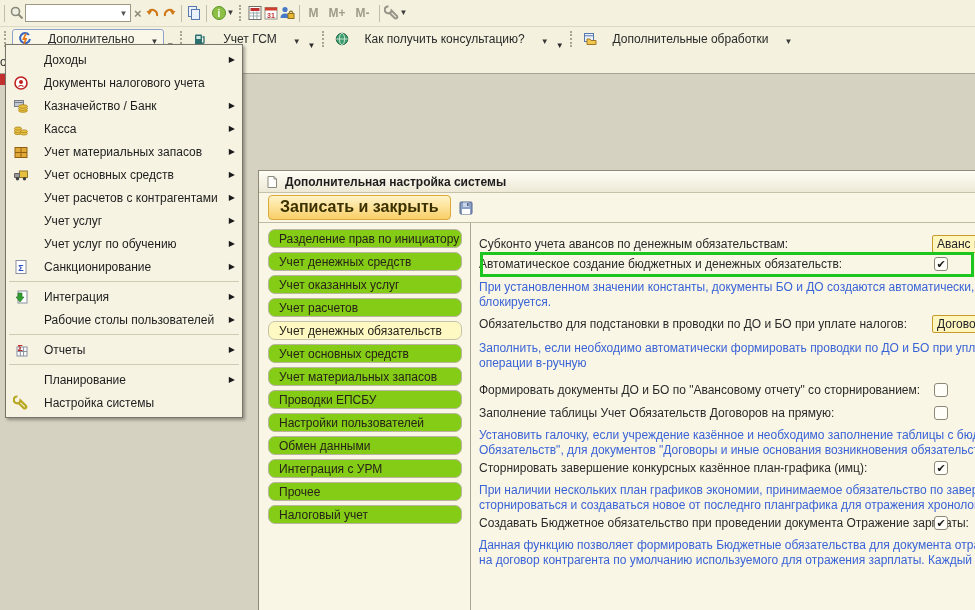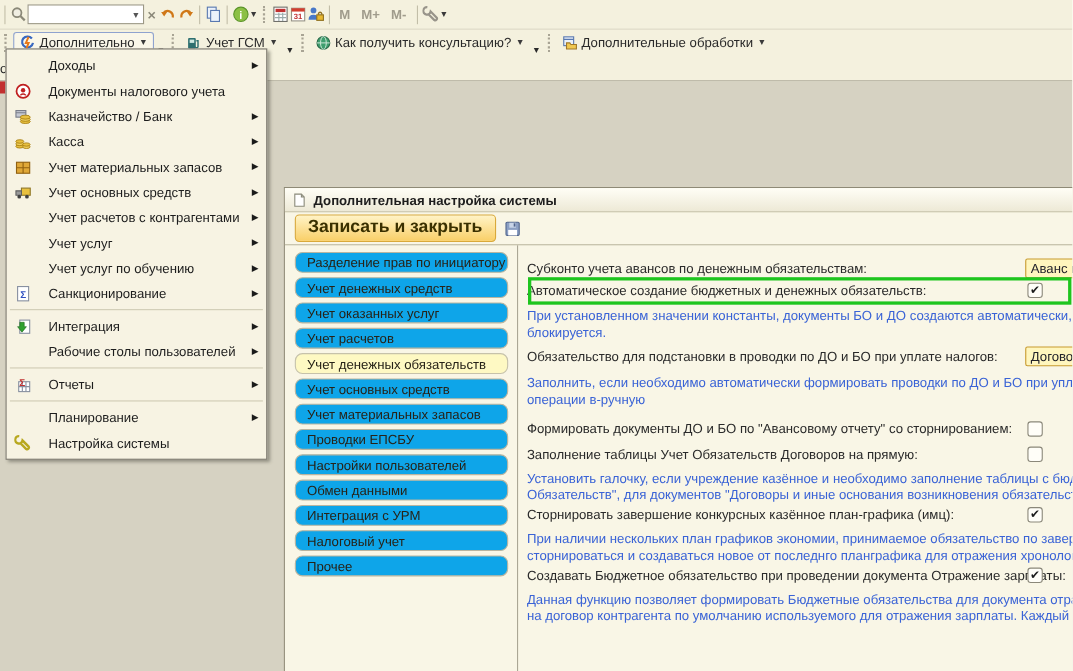--- a/index.html
+++ b/index.html
@@ -7,21 +7,21 @@
   .app { position:relative; width:975px; height:610px; overflow:hidden;
          background:#F4F1DE; font-size:12px; color:#2a2a2a; }
 
   
   .tb { position:absolute; left:0; width:975px; display:flex; align-items:center; }
   .tb1 { top:0; height:27px; border-bottom:1px solid #DDD9C6; }
   .tb2 { top:27px; height:24px; }
   .tb3 { top:51px; height:23px; border-bottom:1px solid #A8A494; }
   .vsep { width:1px; height:17px; background:#C2BEA8; margin:0 4px; }
   .grip { width:4px; height:16px; border-left:2px dotted #A8A494; margin:0 4px; }
-  .tbtn { display:flex; align-items:center; gap:4px; padding:2px 5px; border-radius:3px; }
+  .tbtn { display:flex; align-items:flex-end; gap:16px; padding:2px 5px; border-radius:3px; }
   .tbtn.pressed { border:1px solid #8FA3CF; background:#FAF7E9; }
   .caret { font-size:8px; color:#3a3a3a; line-height:1; }
   .more { font-size:8px; color:#2a2a2a; align-self:flex-end; margin:0 2px 1px 2px; line-height:1; }
   .mem { color:#A09C8C; font-weight:bold; font-size:12px; padding:0 5px; }
   .search-box { width:106px; height:18px; background:#fff; border:1px solid #9C9884;
                 display:flex; align-items:center; }
   .search-box .dd { margin-left:auto; width:13px; text-align:center; color:#555; font-size:8px; }
   .xbtn { color:#8A8878; font-size:13px; font-weight:bold; padding:0 3px; }
   .ico16 { width:16px; height:16px; display:inline-block; flex:none; }
   .ico14 { width:14px; height:14px; display:inline-block; flex:none; }
@@ -47,21 +47,21 @@
                background:linear-gradient(#FFFEF6,#EDE9D6); border-bottom:1px solid #C6C2AA;
                font-weight:bold; color:#1d1d1d; }
   .dlg-toolbar { height:30px; display:flex; align-items:center; gap:7px; padding:0 9px;
                  border-bottom:1px solid #BDB9A2; }
   .btn-save { display:inline-block; padding:2px 11px 3px 11px; font-weight:bold; color:#3a3000;
               background:linear-gradient(#FFF3C6,#F9CF68); border:1px solid #D9A93A;
               border-radius:4px; font-size:16px; }
   .dlg-body { position:relative; display:flex; height:406px; }
   .tabs { width:211px; padding:6px 8px 0 9px; flex:none; }
   .tab { height:19px; line-height:18px; margin-bottom:4px; padding-left:10px;
-         background:#0ea5e9; border:1px solid #B9B5A0; border-radius:7px;
+         background:#84cc16; border:1px solid #B9B5A0; border-radius:7px;
          color:#272318; white-space:nowrap; overflow:hidden; }
   .tab.active { background:#fef9c3; border-color:#C6C2AA; }
   .tabvline { width:1px; background:#ABA795; flex:none; }
   .content { position:relative; flex:1; overflow:hidden; }
   .crow { position:absolute; left:8px; right:0; white-space:nowrap; }
   .lbl { color:#2a2a2a; }
   .hint { color:#3A63D6; line-height:15px; }
   .cbx { position:absolute; left:455px; top:0; width:14px; height:14px; background:#FFFEF8;
          border:1px solid #8B887A; border-radius:3px; font-size:11px; line-height:12px;
          text-align:center; color:#1a1a1a; }
@@ -246,22 +246,22 @@
         <div class="tab">Учет денежных средств</div>
         <div class="tab">Учет оказанных услуг</div>
         <div class="tab">Учет расчетов</div>
         <div class="tab active">Учет денежных обязательств</div>
         <div class="tab">Учет основных средств</div>
         <div class="tab">Учет материальных запасов</div>
         <div class="tab">Проводки ЕПСБУ</div>
         <div class="tab">Настройки пользователей</div>
         <div class="tab">Обмен данными</div>
         <div class="tab">Интеграция с УРМ</div>
+        <div class="tab">Прочее</div>
         <div class="tab">Налоговый учет</div>
-        <div class="tab">Прочее</div>
       </div>
       <div class="tabvline"></div>
       <div class="content">
 
         <div class="crow" style="top:14px">
           <span class="lbl">Субконто учета авансов по денежным обязательствам:</span>
           <span class="fld">Аванс п</span>
         </div>
 
         <div class="crow" style="top:34px">

